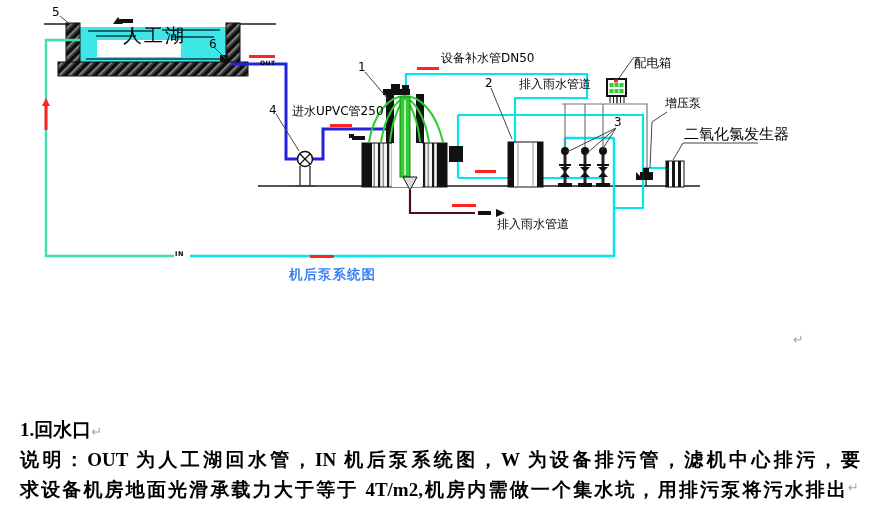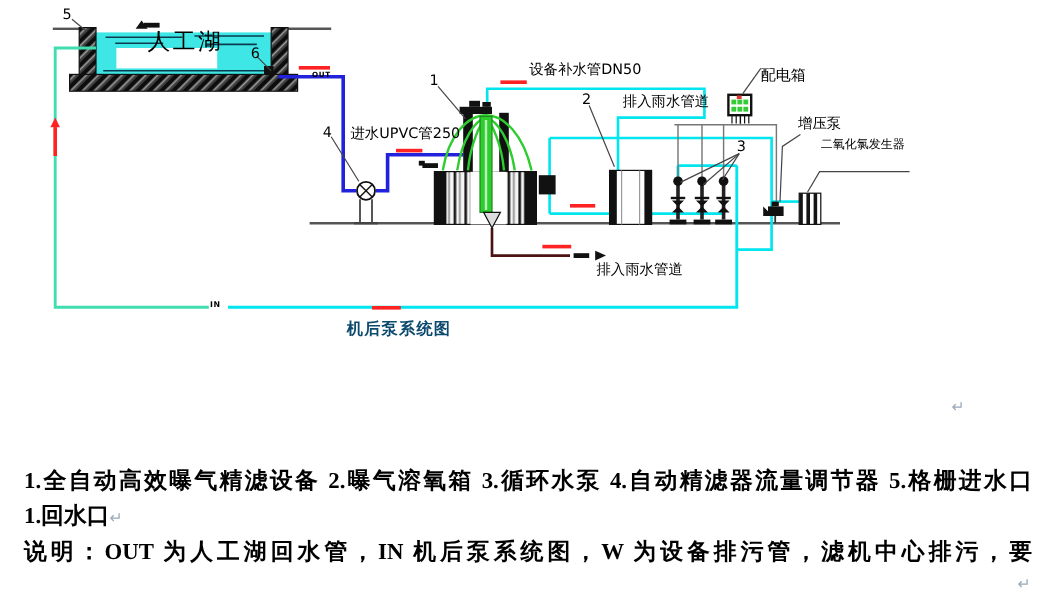--- a/index.html
+++ b/index.html
@@ -3,21 +3,21 @@
 <meta charset="utf-8">
 <style>
   html,body{margin:0;padding:0;background:#fff;}
   #page{position:relative;width:869px;height:512px;background:#fff;overflow:hidden;
         font-family:"DejaVu Sans",sans-serif;}
   .abs{position:absolute;}
   .dlabel{position:absolute;color:#000;font-size:12px;line-height:1.1;white-space:nowrap;
           font-family:"DejaVu Sans",sans-serif;}
   .num{font-size:12px;}
   .tiny{font-size:6px;font-weight:bold;letter-spacing:0.5px;}
-  .title{color:#0c4a6e;font-weight:bold;font-size:13.5px;letter-spacing:1px;}
+  .title{color:#3b82f6;font-weight:bold;font-size:13.5px;letter-spacing:1px;}
   .pilcrow{color:#9AAABB;font-size:13px;font-weight:normal;}
   .doc-line{position:absolute;left:20px;width:840px;color:#000;font-weight:bold;
             font-size:19px;font-family:"Liberation Serif",serif;white-space:nowrap;}
   .just{white-space:normal;text-align:justify;text-align-last:justify;}
   svg{position:absolute;left:0;top:0;}
 </style>
 </head>
 <body>
 
 <div id="page">
@@ -235,26 +235,26 @@
   <div class="dlabel tiny" style="left:260px;top:60px;">OUT</div>
   <div class="dlabel num" style="left:269px;top:104px;">4</div>
   <div class="dlabel" style="left:292px;top:105px;">进水UPVC管250</div>
   <div class="dlabel num" style="left:358px;top:61px;">1</div>
   <div class="dlabel" style="left:441px;top:52px;">设备补水管DN50</div>
   <div class="dlabel num" style="left:485px;top:77px;">2</div>
   <div class="dlabel" style="left:519px;top:78px;">排入雨水管道</div>
   <div class="dlabel" style="left:634px;top:56px;font-size:12.5px;">配电箱</div>
   <div class="dlabel num" style="left:614px;top:116px;">3</div>
   <div class="dlabel" style="left:665px;top:97px;text-align:right;">增压泵</div>
-  <div class="dlabel" style="left:684px;top:115px;font-size:10px;">二氧化氯发生器</div>
+  <div class="dlabel" style="left:684px;top:126px;font-size:15px;">二氧化氯发生器</div>
   <div class="dlabel" style="left:497px;top:218px;font-size:12px;">排入雨水管道</div>
   <div class="dlabel tiny" style="left:175px;top:251px;font-size:6.5px;">IN</div>
   <div class="dlabel title" style="left:289px;top:267px;">机后泵系统图</div>
   <div class="dlabel pilcrow" style="left:793px;top:333px;">↵</div>
 
-  <div class="doc-line just" style="top:388px;">1.全自动高效曝气精滤设备 2.曝气溶氧箱 3.循环水泵 4.自动精滤器流量调节器 5.格栅进水口</div>
   <div class="doc-line" style="top:417px;">
     <span>1.回水口</span><span class="pilcrow">↵</span>
   </div>
   <div class="doc-line just" style="top:447px;">说明：OUT 为人工湖回水管，IN 机后泵系统图，W 为设备排污管，滤机中心排污，要</div>
+  <div class="doc-line just" style="top:477px;width:826px;">求设备机房地面光滑承载力大于等于 4T/m2,机房内需做一个集水坑，用排污泵将污水排出</div>
   <div class="abs pilcrow" style="left:848px;top:480px;">↵</div>
 
 </div>
 
 </body></html>

